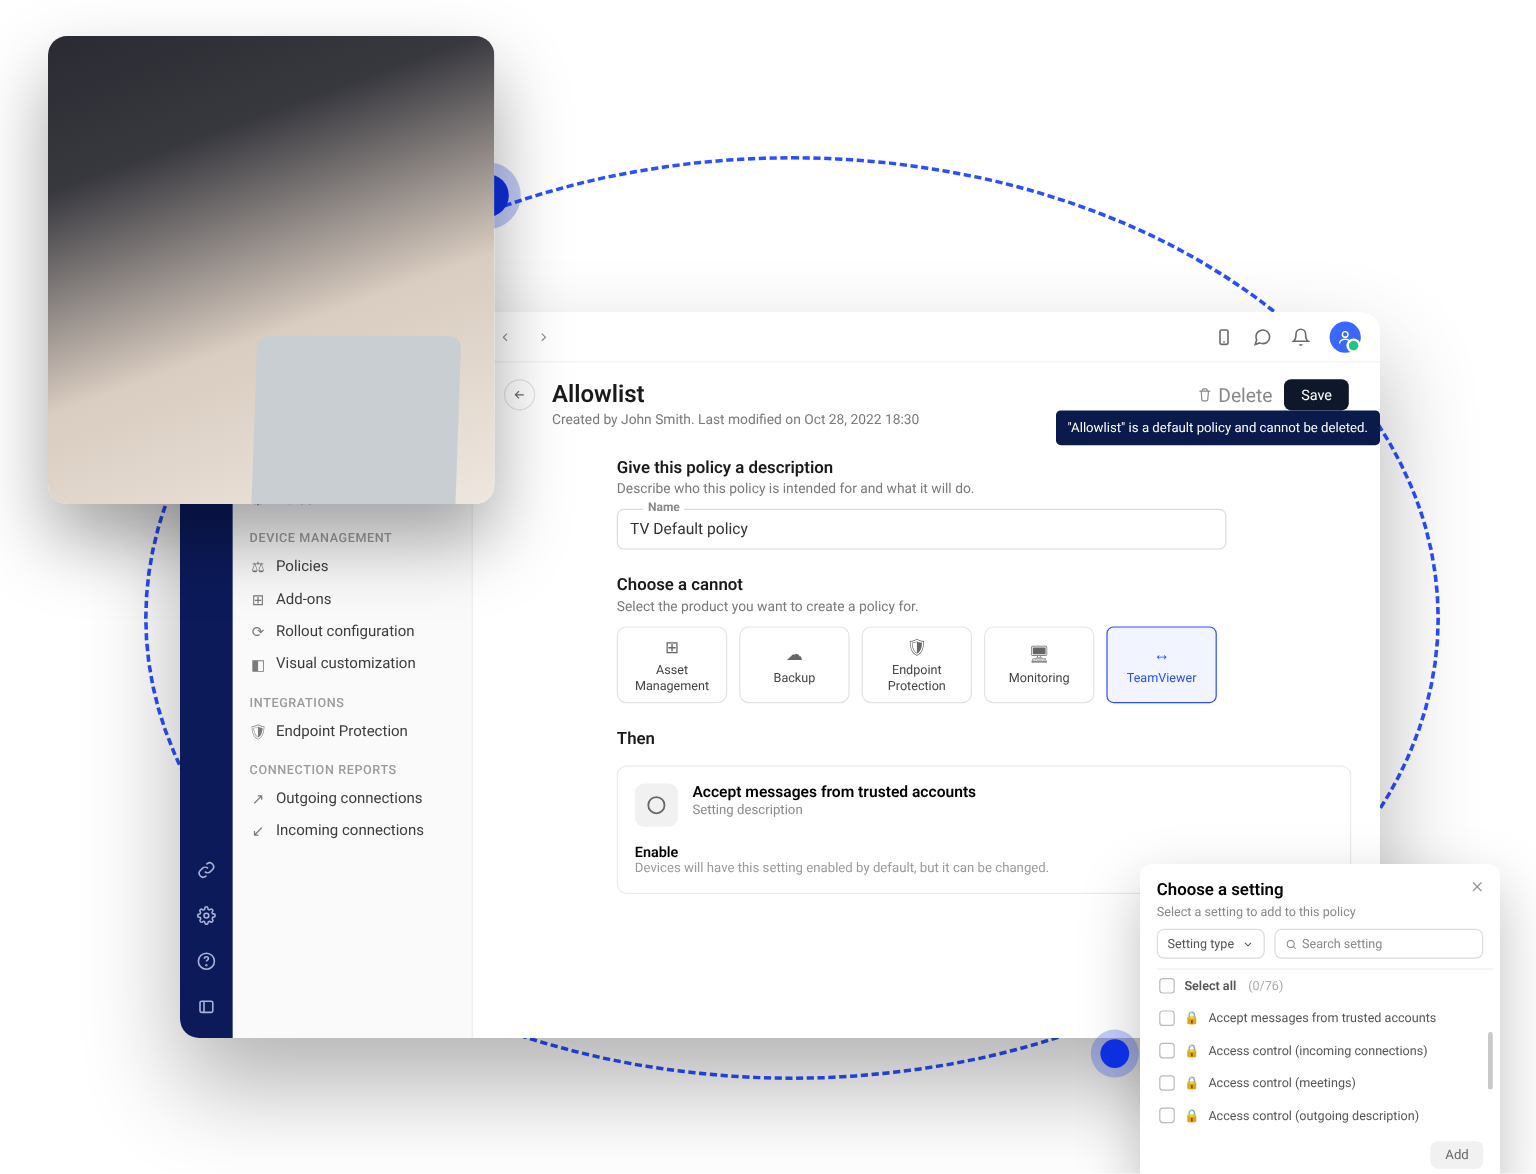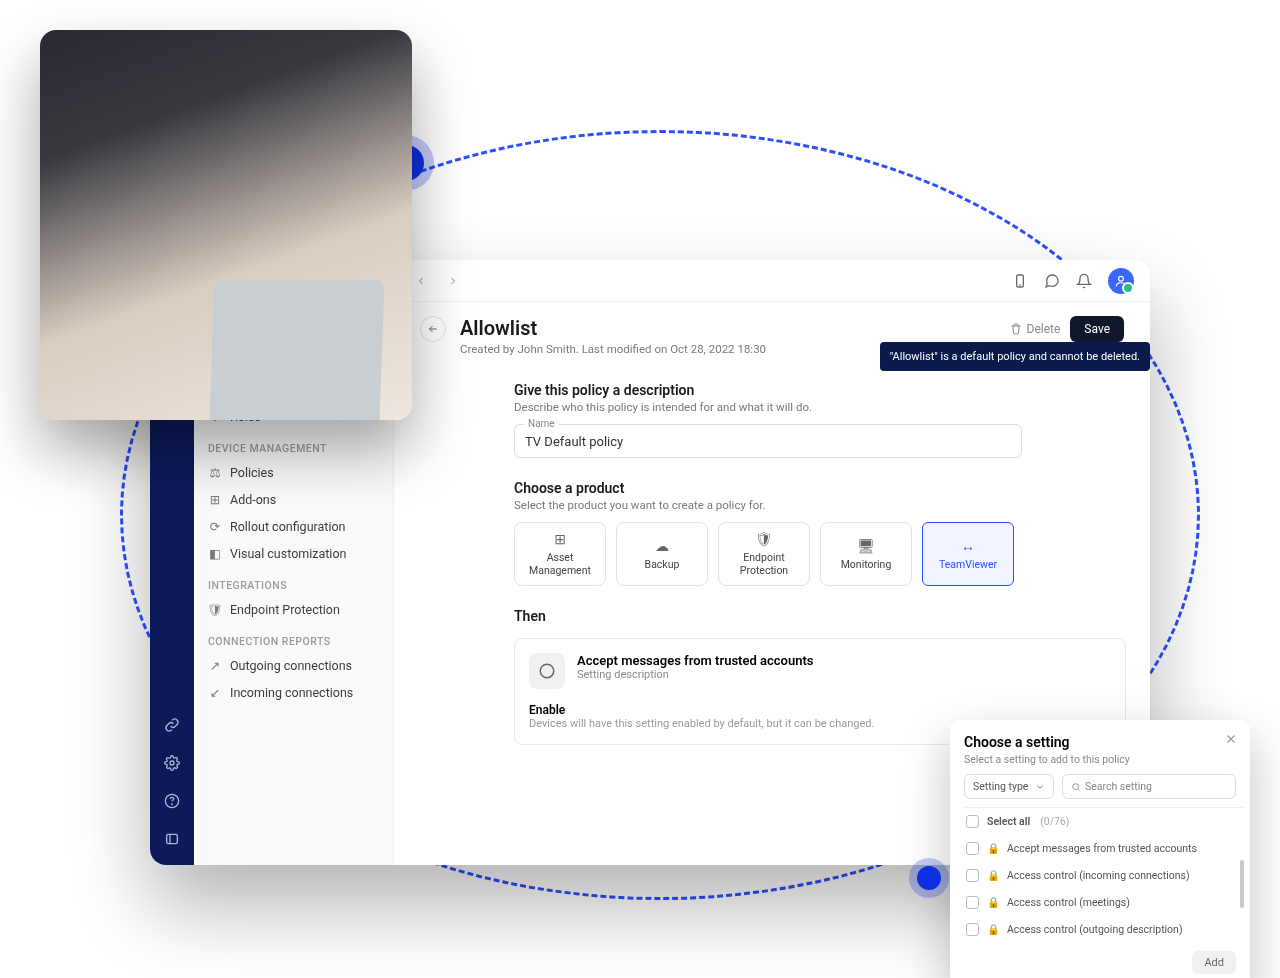--- a/index.html
+++ b/index.html
@@ -36,29 +36,29 @@
 .search .kbd { margin-left:auto; border:1px solid #dcdcdc; border-radius:4px; font-size:10px; padding:1px 4px; color:#888; }
 .tb-right { margin-left:auto; display:flex; gap:16px; align-items:center; color:#6b6b6b; }
 .avatar { width:26px; height:26px; border-radius:50%; background:#3a68ff; position:relative; display:flex; align-items:center; justify-content:center; color:#fff; }
 .avatar::after { content:""; position:absolute; right:0; bottom:0; width:8px; height:8px; border-radius:50%; background:#26c281; border:2px solid #fff; }
 
 .pagehead { padding:14px 26px 10px; display:flex; align-items:flex-start; gap:14px; position:relative; }
 .backbtn { width:26px; height:26px; border:1px solid #e2e2e2; border-radius:50%; display:flex; align-items:center; justify-content:center; color:#666; }
 .pagetitle h1 { font-size:20px; font-weight:600; color:#1a1a1a; }
 .pagetitle p { font-size:11.5px; color:#7a7a7a; margin-top:2px; }
 .headactions { margin-left:auto; display:flex; gap:10px; align-items:center; }
-.ghost-link { font-size:12px; color:#888; display:flex; align-items:center; gap:5px; }
+.ghost-link { font-size:16px; color:#888; display:flex; align-items:center; gap:5px; }
 .savebtn { background:#0f172a; color:#fff; font-size:12px; padding:6px 14px; border-radius:6px; }
 .tooltip { position:absolute; right:0; top:40px; background:#0a1a4a; color:#fff; font-size:11px; padding:8px 10px; border-radius:4px; white-space:nowrap; }
 
 .content { padding: 8px 24px 24px 120px; overflow:auto; flex:1; }
 .section-h { font-size:14px; font-weight:600; color:#1a1a1a; margin-top:8px; }
 .section-sub { font-size:11.5px; color:#7a7a7a; margin-top:2px; margin-bottom:8px; }
 .field { position:relative; margin-top:10px; }
-.field .fl { position:absolute; top:-6px; left:10px; background:#fff; padding:0 4px; font-size:10px; color:#888; }
+.field .fl { position:absolute; top:-6px; left:22px; background:#fff; padding:0 4px; font-size:10px; color:#888;font-weight:bold; }
 .field input { width:508px; height:34px; border:1px solid #dcdcdc; border-radius:6px; padding:0 10px; font-size:13px; color:#333; }
 
 .products { display:flex; gap:10px; margin-top:10px; }
 .prod { width:92px; height:64px; border:1px solid #e3e3e3; border-radius:8px; display:flex; flex-direction:column; align-items:center; justify-content:center; gap:4px; font-size:10.5px; color:#444; text-align:center; padding:4px; }
 .prod .pi { font-size:14px; color:#666; }
 .prod.sel { border-color:#2b4eff; color:#2b4eff; background:#f2f5ff; }
 .prod.sel .pi { color:#2b4eff; }
 
 .settings-card { margin-top:14px; border:1px solid #eaeaea; border-radius:8px; padding:14px; }
 .list-label { font-size:10px; letter-spacing:.5px; color:#9b9b9b; margin-bottom:10px; }
@@ -283,21 +283,21 @@
     </div>
 
     <div class="content">
       <div class="section-h">Give this policy a description</div>
       <div class="section-sub">Describe who this policy is intended for and what it will do.</div>
       <div class="field">
         <span class="fl">Name</span>
         <input value="TV Default policy" style="">
       </div>
 
-      <div class="section-h" style="margin-top:22px">Choose a product</div>
+      <div class="section-h" style="margin-top:22px">Choose a cannot</div>
       <div class="section-sub">Select the product you want to create a policy for.</div>
       <div class="products">
         <div class="prod">
             <span class="pi">⊞</span>
             <span>Asset Management</span>
           </div>
         <div class="prod">
             <span class="pi">☁</span>
             <span>Backup</span>
           </div>

